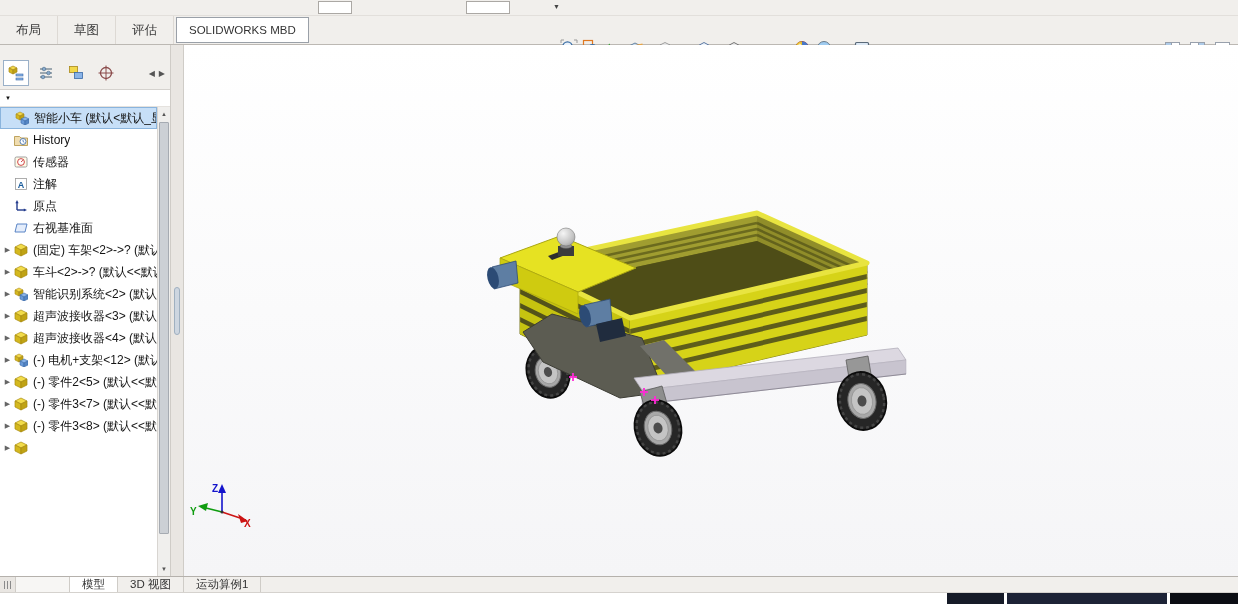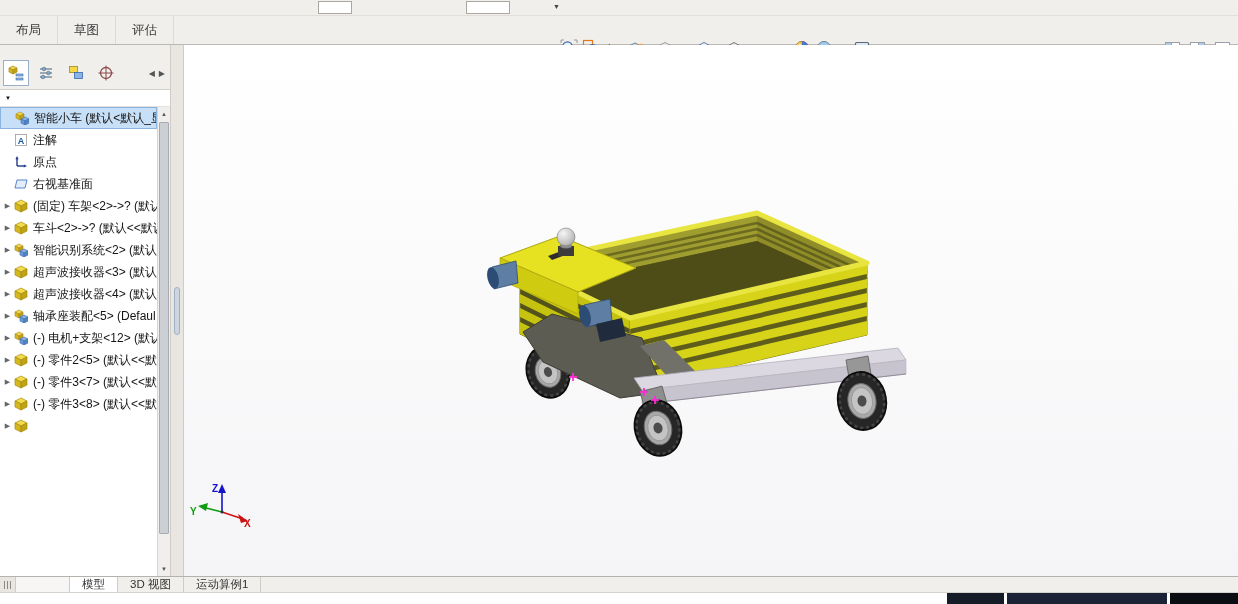--- a/index.html
+++ b/index.html
@@ -102,20 +102,21 @@
 
   <div class="ribbonrow">
     <div class="rtabs">
 
         <div class="rtab">布局</div>
 
         <div class="rtab">草图</div>
 
         <div class="rtab">评估</div>
       </div>
+    <div class="mbdtab">SOLIDWORKS MBD</div>
 
     <div class="hud">
       <span class="hicon">
         <svg width="18" height="18" viewBox="0 0 18 18">
             <path d="M1,4 V1 H4 M14,1 h3 v3 M1,14 v3 h3 M17,14 v3 h-3" stroke="#9a9a9a" fill="none" stroke-width="1"></path>
             <circle cx="7.5" cy="7.5" r="4.6" fill="#eaf2fb" stroke="#3a6ea5" stroke-width="1.4"></circle>
             <line x1="11" y1="11" x2="15" y2="15" stroke="#3a6ea5" stroke-width="2"></line>
           </svg>
       </span>
       <span class="hicon">
@@ -277,21 +278,46 @@
                   <polygon points="10,6 14,8 10,10 6,8" fill="#8ab4e8" stroke="#3a6aa8" stroke-width="0.6"></polygon>
                   <polygon points="6,8 10,10 10,14 6,12" fill="#6a9ad8" stroke="#3a6aa8" stroke-width="0.6"></polygon>
                   <polygon points="14,8 10,10 10,14 14,12" fill="#5586c4" stroke="#3a6aa8" stroke-width="0.6"></polygon>
                 </svg>
             </span>
             <span class="tlabel">智能小车 (默认&lt;默认_显示状态</span>
           </div>
 
           <div>
 
-
+              <div class="titem history">
+                <span class="tarrow">▶</span>
+                <span class="tico">
+                  <svg class="ic-history" width="14" height="14" viewBox="0 0 14 14">
+                    <path d="M0.5,3.5 h5 l1.5,1.5 h6.5 v7.5 h-13 Z" fill="#f0ddb0" stroke="#b09040" stroke-width="0.8"></path>
+                    <circle cx="9" cy="8.5" r="3" fill="#fff" stroke="#3366aa" stroke-width="0.8"></circle>
+                    <path d="M9,6.8 V8.5 L10.3,9.3" stroke="#3366aa" fill="none" stroke-width="0.8"></path>
+                  </svg>
+
+                </span>
+                <span class="tlabel">History</span>
+              </div>
+
+              <div class="titem sensor">
+                <span class="tarrow">▶</span>
+                <span class="tico">
+
+                  <svg class="ic-sensor" width="14" height="14" viewBox="0 0 14 14">
+                    <rect x="1" y="2" width="12" height="10" rx="1.5" fill="#fffbe8" stroke="#888" stroke-width="0.8"></rect>
+                    <circle cx="7" cy="7" r="3.4" fill="#fff" stroke="#c33" stroke-width="0.9"></circle>
+                    <line x1="7" y1="7" x2="9.2" y2="5" stroke="#c33" stroke-width="0.9"></line>
+                  </svg>
+
+                </span>
+                <span class="tlabel">传感器</span>
+              </div>
 
               <div class="titem annotation">
                 <span class="tarrow">▶</span>
                 <span class="tico">
 
                   <svg class="ic-annotation" width="14" height="14" viewBox="0 0 14 14">
                     <rect x="1.5" y="1.5" width="11" height="11" fill="#fff" stroke="#999" stroke-width="0.8"></rect>
                     <text x="7" y="10.5" text-anchor="middle" font-size="9" font-weight="bold" fill="#1a5c9c">A</text>
                   </svg>
 
@@ -394,35 +420,20 @@
                     <polygon points="7,1 13,4 7,7 1,4" fill="#f2dc4a" stroke="#a88a10" stroke-width="0.7"></polygon>
                     <polygon points="1,4 7,7 7,13 1,10" fill="#d4b81e" stroke="#a88a10" stroke-width="0.7"></polygon>
                     <polygon points="13,4 7,7 7,13 13,10" fill="#c0a314" stroke="#a88a10" stroke-width="0.7"></polygon>
                   </svg>
 
                 </span>
                 <span class="tlabel">超声波接收器&lt;4&gt; (默认&lt;</span>
               </div>
 
 
-              <div class="titem assembly">
-                <span class="tarrow arrow">▶</span>
-                <span class="tico">
-
-                  <svg class="ic-assembly" width="14" height="14" viewBox="0 0 14 14">
-                    <polygon points="5,1 9,3 5,5 1,3" fill="#f2d84a" stroke="#a8881a" stroke-width="0.6"></polygon>
-                    <polygon points="1,3 5,5 5,9 1,7" fill="#d4b81e" stroke="#a8881a" stroke-width="0.6"></polygon>
-                    <polygon points="9,3 5,5 5,9 9,7" fill="#c0a314" stroke="#a8881a" stroke-width="0.6"></polygon>
-                    <polygon points="10,6 14,8 10,10 6,8" fill="#8ab4e8" stroke="#3a6aa8" stroke-width="0.6"></polygon>
-                    <polygon points="6,8 10,10 10,14 6,12" fill="#6a9ad8" stroke="#3a6aa8" stroke-width="0.6"></polygon>
-                    <polygon points="14,8 10,10 10,14 14,12" fill="#5586c4" stroke="#3a6aa8" stroke-width="0.6"></polygon>
-                  </svg>
-                </span>
-                <span class="tlabel">轴承座装配&lt;5&gt; (Defaul</span>
-              </div>
 
 
               <div class="titem assembly">
                 <span class="tarrow arrow">▶</span>
                 <span class="tico">
 
                   <svg class="ic-assembly" width="14" height="14" viewBox="0 0 14 14">
                     <polygon points="5,1 9,3 5,5 1,3" fill="#f2d84a" stroke="#a8881a" stroke-width="0.6"></polygon>
                     <polygon points="1,3 5,5 5,9 1,7" fill="#d4b81e" stroke="#a8881a" stroke-width="0.6"></polygon>
                     <polygon points="9,3 5,5 5,9 9,7" fill="#c0a314" stroke="#a8881a" stroke-width="0.6"></polygon>

